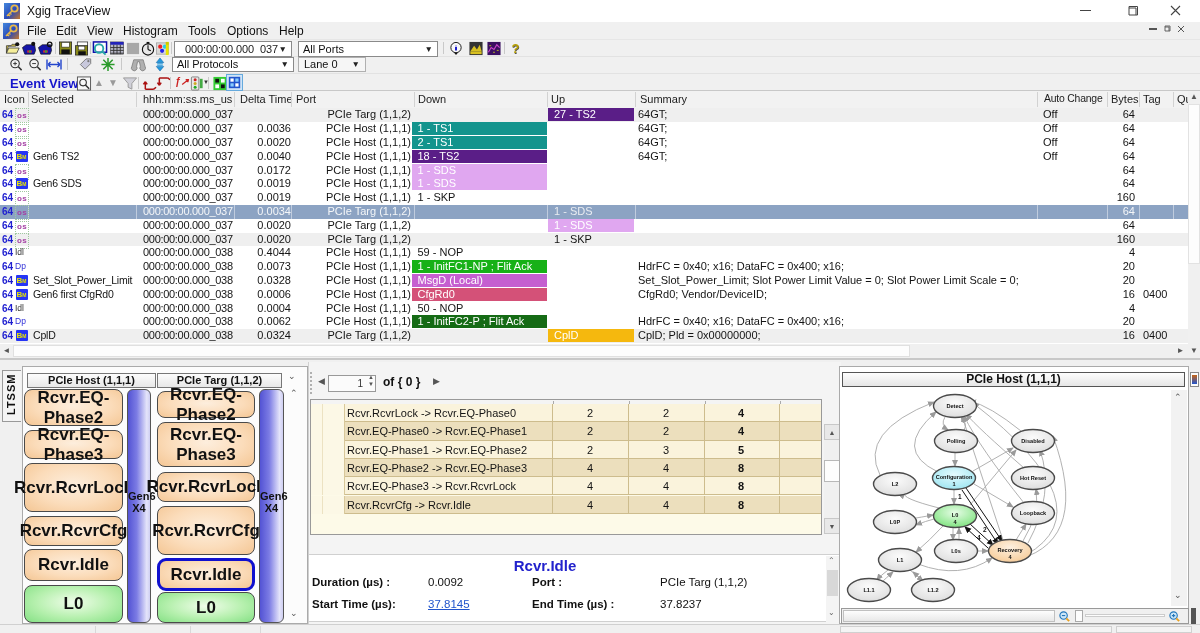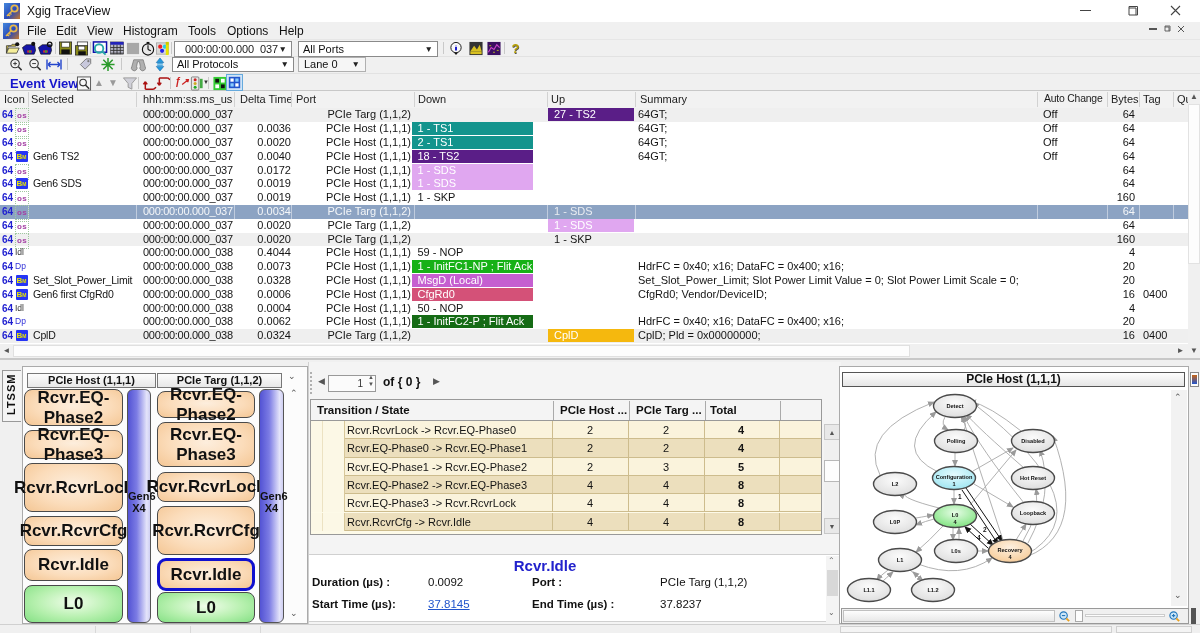--- a/index.html
+++ b/index.html
@@ -23,21 +23,21 @@
 #tbody { left:0; top:108.4px; width:1188px; height:236px; background:#fff; font-size:11px; color:#141414; }
 .row { position:absolute; left:0; width:1188px; height:13.8px; line-height:13.8px; white-space:nowrap; }
 .row.g { background:#efefef; }
 .row.sel { background:#8ca3c3; color:#f4f6f8; }
 .c-ic { position:absolute; left:2px; width:12px; color:#1f1fd0; font-weight:bold; font-size:10px; }
 .c-t2 { position:absolute; left:15px; font-size:9px; }
 .c-bm { position:absolute; left:33px; font-size:10.5px; letter-spacing:-0.2px; }
 .c-time { position:absolute; left:143px; letter-spacing:-0.3px; }
 .c-del { position:absolute; left:236px; width:55px; text-align:right; }
 .c-port { position:absolute; left:292px; width:119px; text-align:right; }
-.c-down { position:absolute; left:411.5px; width:121px; height:13.8px; }
+.c-down { position:absolute; left:411.5px; width:135px; height:13.8px; }
 .c-up { position:absolute; left:548px; width:86px; height:13.8px; }
 .c-sum { position:absolute; left:638px; }
 .c-ac { position:absolute; left:1043px; }
 .c-by { position:absolute; left:1085px; width:50px; text-align:right; }
 .c-tag { position:absolute; left:1143px; }
 .bar { display:block; height:13.0px; line-height:13.0px; color:#fff; padding-left:6px; }
 .os { color:#a341a3; font-weight:bold; font-size:8px; letter-spacing:0.3px; border:1px dotted #a0c8a0; padding:0 1px 1px 1px; }
 .idl { color:#333; font-size:8.5px; }
 .dp { color:#3030d8; font-size:8.5px; }
 .bmk { position:absolute; left:15.5px; top:1px; width:12px; height:11px; background:#2635f5; border-radius:1px; color:#e8e400; font-size:8px; font-weight:bold; text-align:center; line-height:11px; }
@@ -557,21 +557,21 @@
  <div class="abs" style="left:310px;top:39px;width:512px;height:22px;background:#f4f4f4;border:1px solid #999;font-size:11.5px;font-weight:bold;color:#111;">
    <span class="abs" style="left:6px;top:4px">Transition / State</span>
    <span class="abs" style="left:249px;top:4px">PCIe Host ...</span>
    <span class="abs" style="left:325px;top:4px">PCIe Targ ...</span>
    <span class="abs" style="left:399px;top:4px">Total</span>
    <span class="abs" style="left:242px;top:1px;width:1px;height:19px;background:#aaa"></span>
    <span class="abs" style="left:318px;top:1px;width:1px;height:19px;background:#aaa"></span>
    <span class="abs" style="left:394px;top:1px;width:1px;height:19px;background:#aaa"></span>
    <span class="abs" style="left:469px;top:1px;width:1px;height:19px;background:#aaa"></span>
  </div>
- <div class="abs" id="ttrows" style="left:311px;top:61px;width:600px;height:113px;overflow:hidden;">
+ <div class="abs" id="ttrows" style="left:311px;top:44px;width:600px;height:113px;overflow:hidden;">
 <div class="trow" style="top:0.0px;background:#faf3dc;left:0;width:510px;">
 <span class="abs" style="left:0;top:0;width:34px;height:18.3px;background:#fcf8e6;border-right:1px solid #d8c89a;"></span>
         <span class="abs" style="left:11px;top:0;width:1px;height:18.3px;background:#ece2c2;"></span>
 <span class="abs" style="left:36px;top:3px">Rcvr.RcvrLock -&gt; Rcvr.EQ-Phase0</span>
 <span class="n" style="left:259px;width:40px;">2</span>
 <span class="n" style="left:335px;width:40px;">2</span>
 <span class="n" style="left:410px;width:40px;font-weight:bold">4</span>
 <span class="abs" style="left:241px;top:0;width:1px;height:18.3px;background:#cdbc8d"></span>
 <span class="abs" style="left:317px;top:0;width:1px;height:18.3px;background:#cdbc8d"></span>
 <span class="abs" style="left:393px;top:0;width:1px;height:18.3px;background:#cdbc8d"></span>

